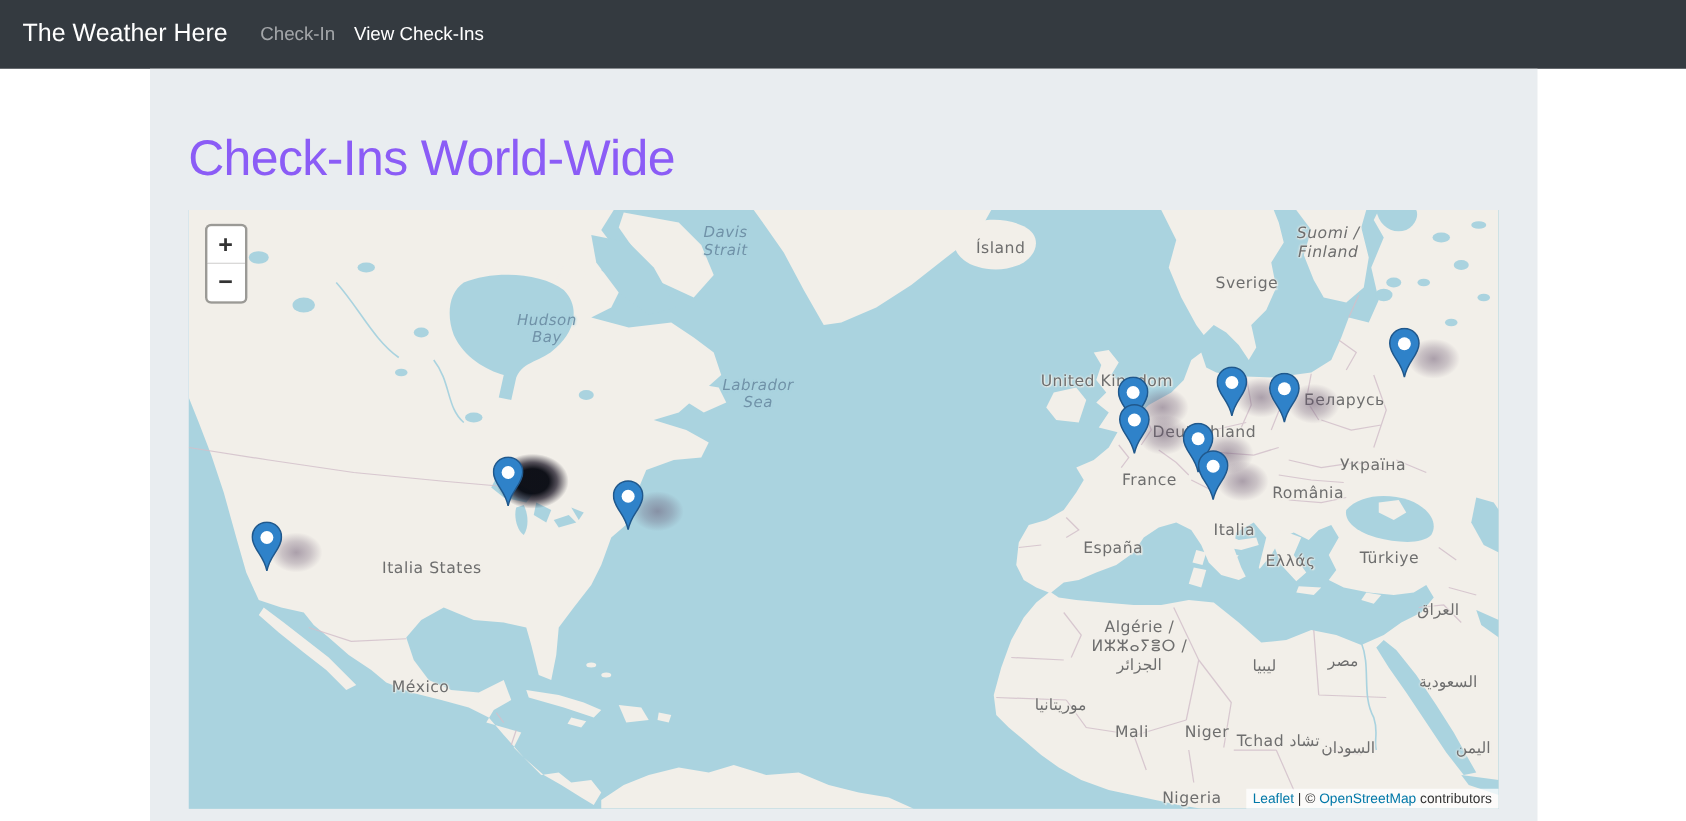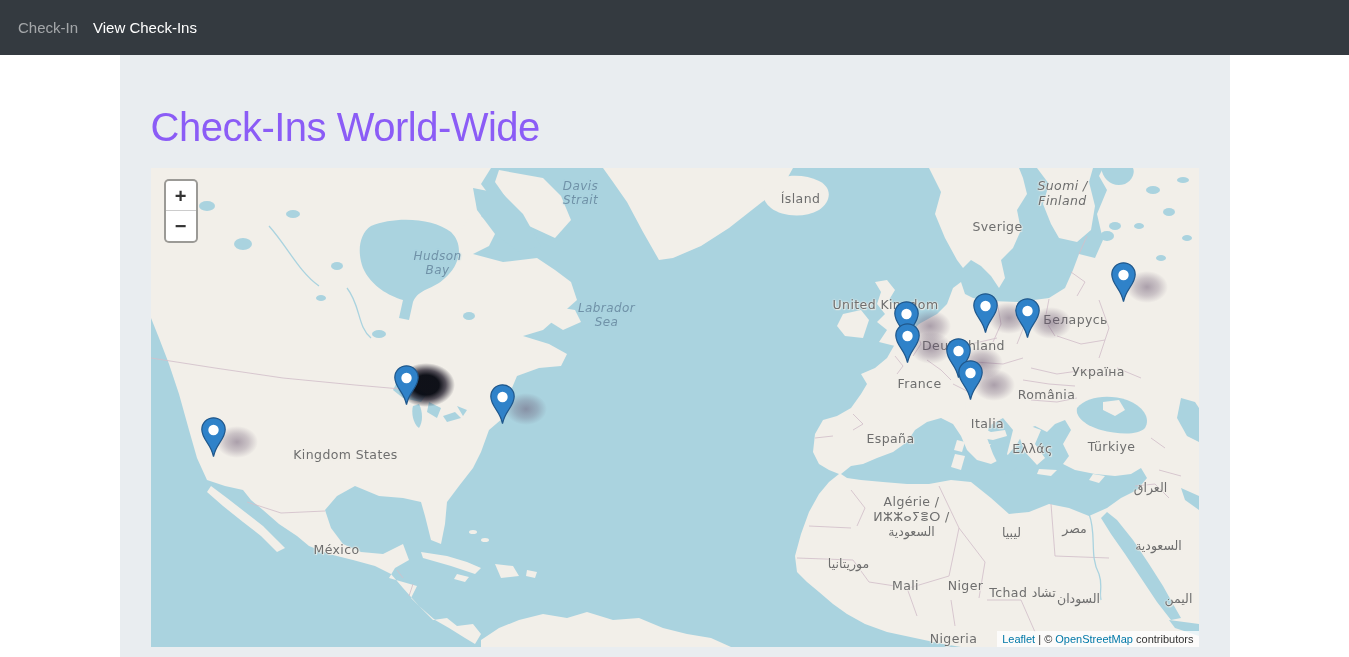--- a/index.html
+++ b/index.html
@@ -69,20 +69,21 @@
     background: rgba(255,255,255,0.75); padding: 0 5px; font-size: 11px; line-height: 16px;
     color: #333; white-space: pre; margin-top: 44px;
   }
   .attribution a { color: #0078A8; text-decoration: none; }
   .attribution span { white-space: pre; }
 </style>
 </head>
 <body>
 
 <nav class="navbar">
+  <a class="brand" href="#">The Weather Here</a>
   <div id="nav-links"><a class="nav-link" href="#">Check-In</a><a class="nav-link active" href="#">View Check-Ins</a></div>
 </nav>
 
 <div class="container">
   <h1 class="page-title">Check-Ins World-Wide</h1>
 
   <div class="map" id="map">
 
     <svg class="basemap" width="1048" height="479" viewBox="0 0 1048 479" aria-hidden="true">
       <rect x="0" y="0" width="1048" height="479" fill="#aad3df"></rect>
@@ -190,29 +191,29 @@
         <span class="map-label" style="left: 650px; top: 31px;">Ísland</span>
         <span class="map-label" style="left: 912px; top: 26px; font-style: italic;">Suomi /
 Finland</span>
         <span class="map-label" style="left: 847px; top: 59px;">Sverige</span>
         <span class="map-label" style="left: 735px; top: 137px;">United Kingdom</span>
         <span class="map-label" style="left: 925px; top: 152px;">Беларусь</span>
         <span class="map-label" style="left: 813px; top: 178px;">Deutschland</span>
         <span class="map-label" style="left: 769px; top: 216px;">France</span>
         <span class="map-label" style="left: 948px; top: 204px;">Україна</span>
         <span class="map-label" style="left: 896px; top: 227px;">România</span>
-        <span class="map-label" style="left: 195px; top: 287px;">Kingdom States</span>
+        <span class="map-label" style="left: 195px; top: 287px;">Italia States</span>
         <span class="map-label" style="left: 740px; top: 271px;">España</span>
         <span class="map-label" style="left: 837px; top: 256px;">Italia</span>
         <span class="map-label" style="left: 882px; top: 281px;">Ελλάς</span>
         <span class="map-label" style="left: 961px; top: 279px;">Türkiye</span>
         <span class="map-label" style="left: 176px; top: 382px; padding-left: 20px;">México</span>
         <span class="map-label" style="left: 761px; top: 349px;">Algérie /
 ⵍⵣⵣⴰⵢⴻⵔ /
-السعودية</span>
+الجزائر</span>
         <span class="map-label" style="left: 861px; top: 365px;">ليبيا</span>
         <span class="map-label" style="left: 924px; top: 361px;">مصر</span>
         <span class="map-label" style="left: 1000px; top: 320px;">العراق</span>
         <span class="map-label" style="left: 1008px; top: 378px;">السعودية</span>
         <span class="map-label" style="left: 698px; top: 396px;">موريتانيا</span>
         <span class="map-label" style="left: 755px; top: 418px;">Mali</span>
         <span class="map-label" style="left: 815px; top: 418px;">Niger</span>
         <span class="map-label" style="left: 872px; top: 425px;">Tchad تشاد</span>
         <span class="map-label" style="left: 928px; top: 431px;">السودان</span>
         <span class="map-label" style="left: 1028px; top: 431px;">اليمن</span>

